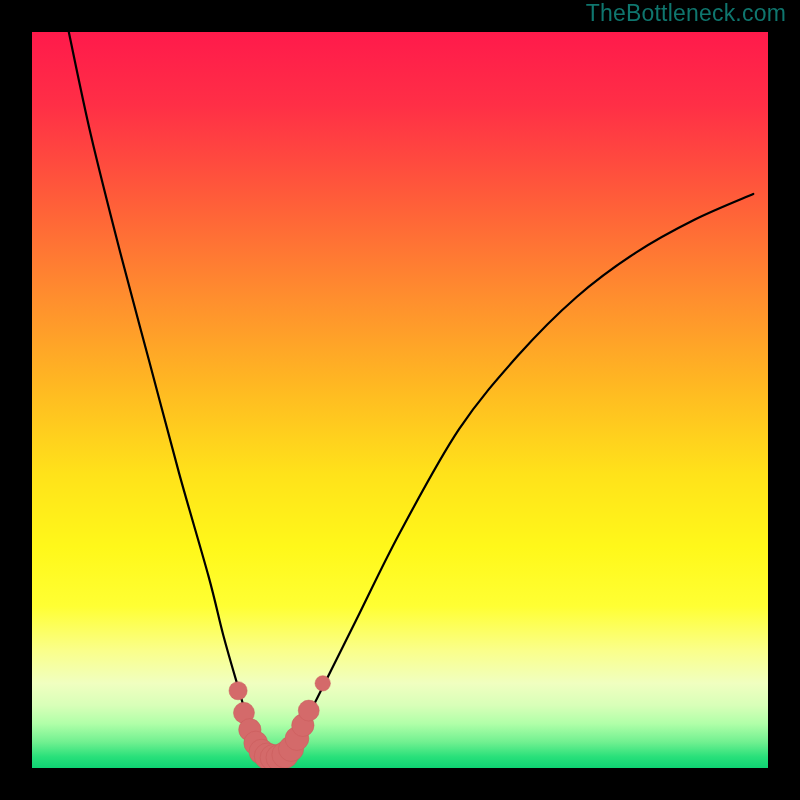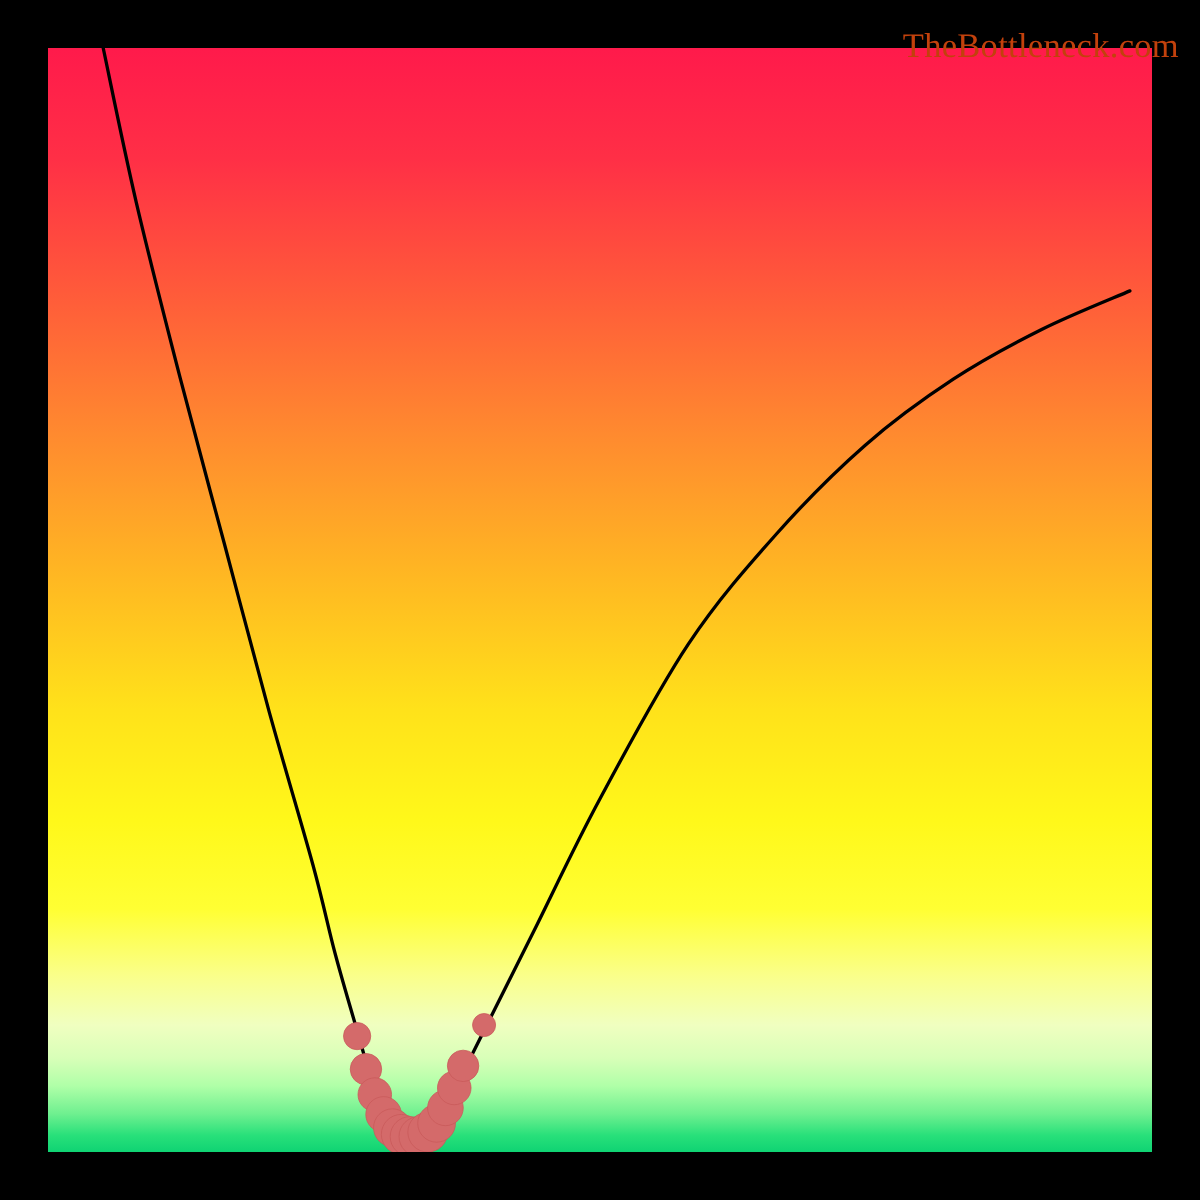--- a/index.html
+++ b/index.html
@@ -27,25 +27,25 @@
   }
   svg.curves {
     position: absolute;
     left: 0;
     top: 0;
     width: 736px;
     height: 736px;
   }
   .watermark {
     position: absolute;
-    top: 18px;
+    top: 0;
     right: 14px;
-    font-family: Liberation Serif, serif;
+    font-family: Liberation Sans, sans-serif;
     font-size: 23px;
-    color: #c2410c;
+    color: #0f766e;
     letter-spacing: 0.2px;
   }
 </style>
 </head>
 <body>
 
 <div class="frame">
   <svg class="gradient" viewBox="0 0 736 736" preserveAspectRatio="none">
     <defs>
       <linearGradient id="bg" x1="0" y1="0" x2="0" y2="1">

